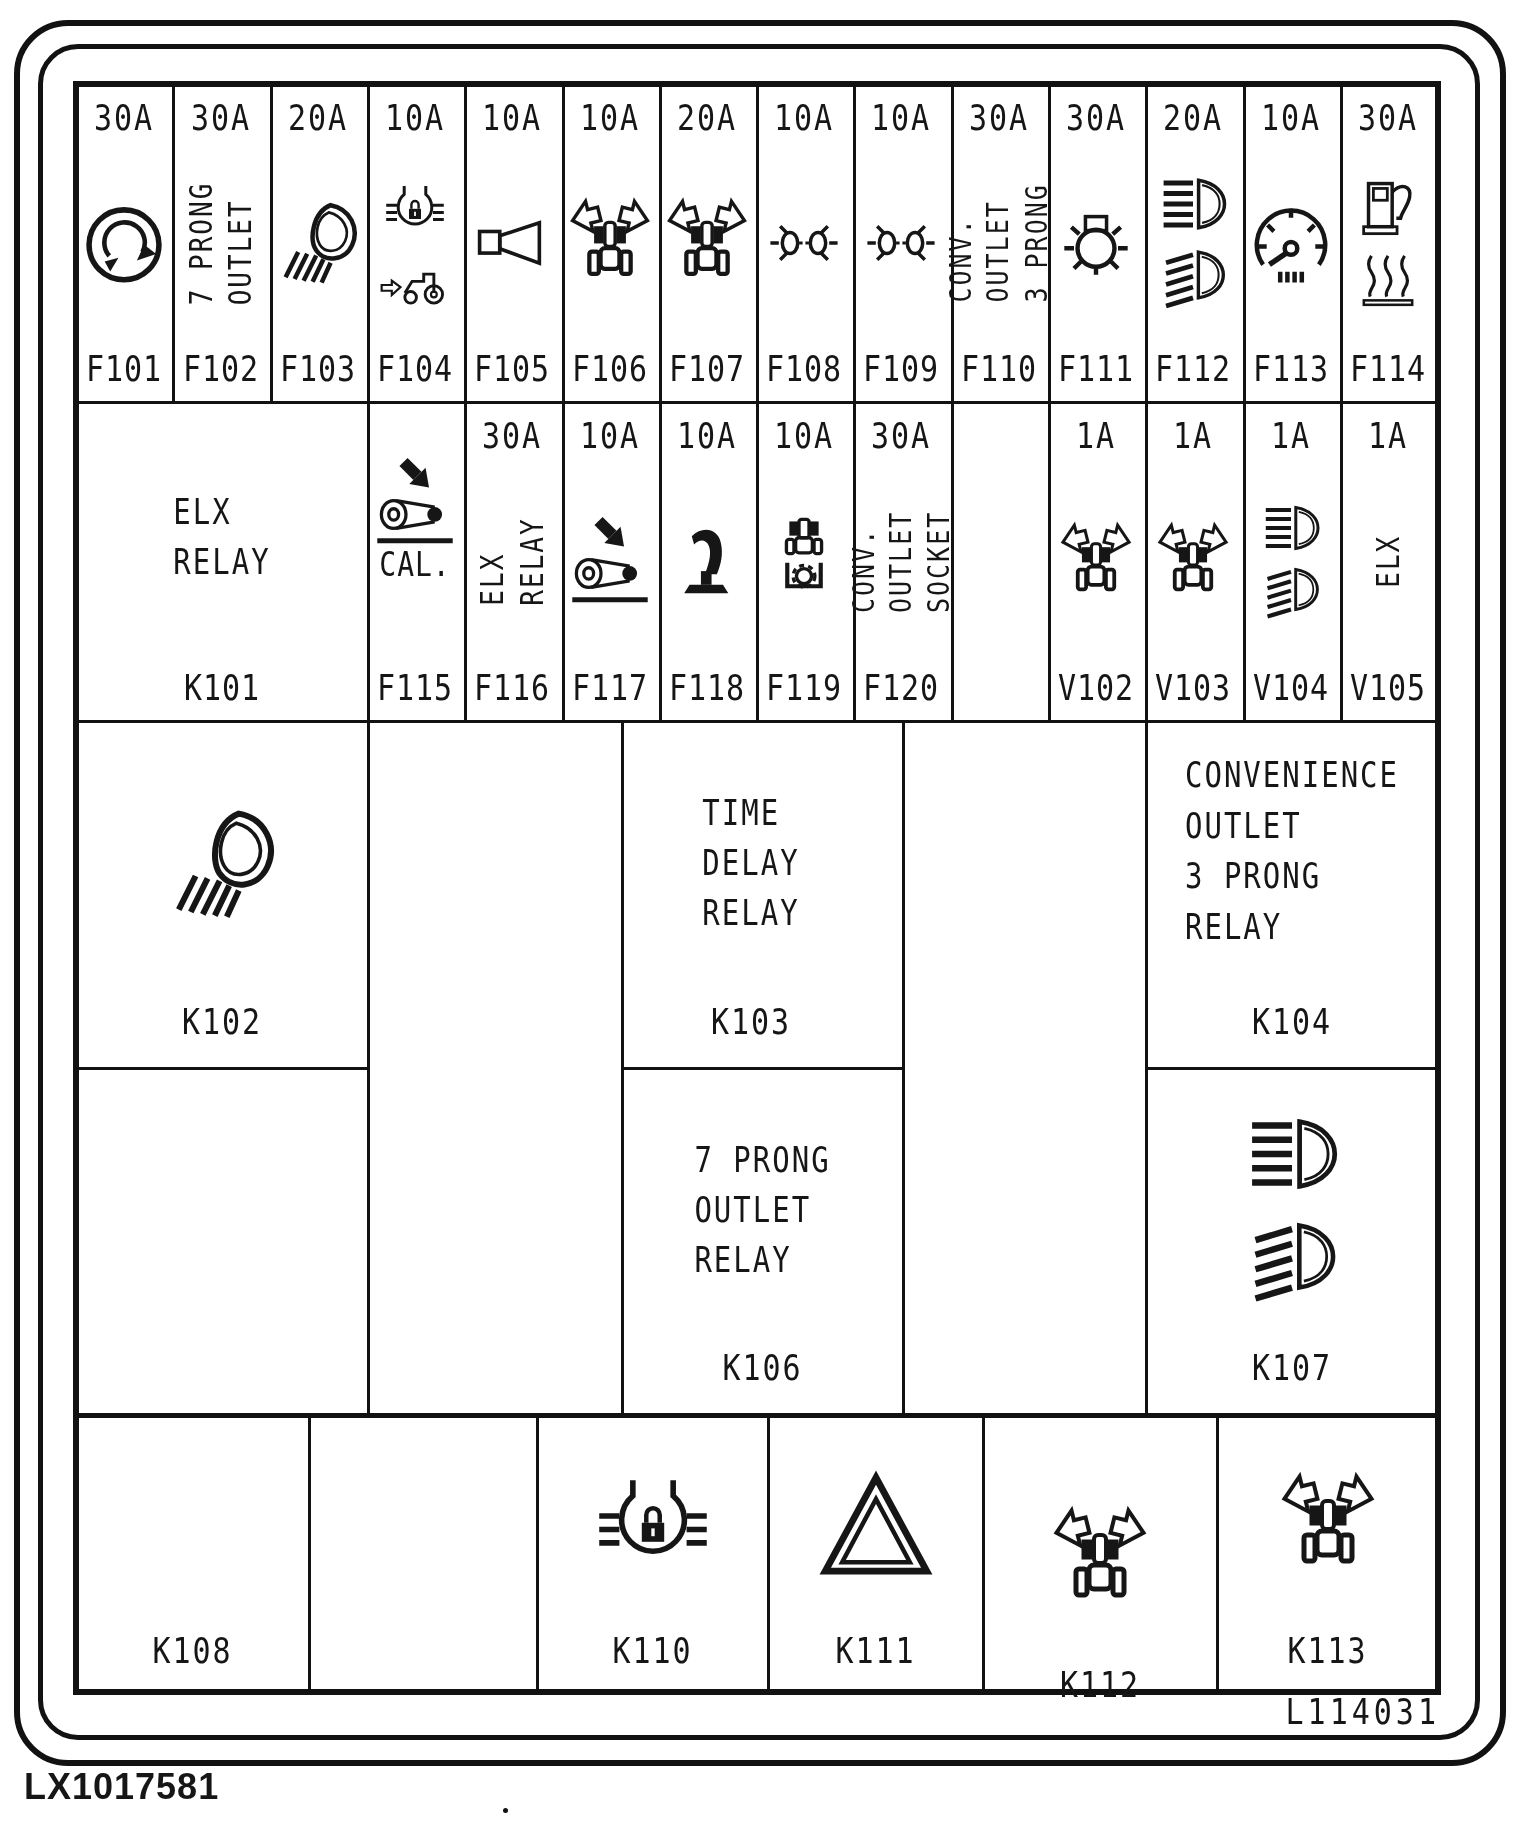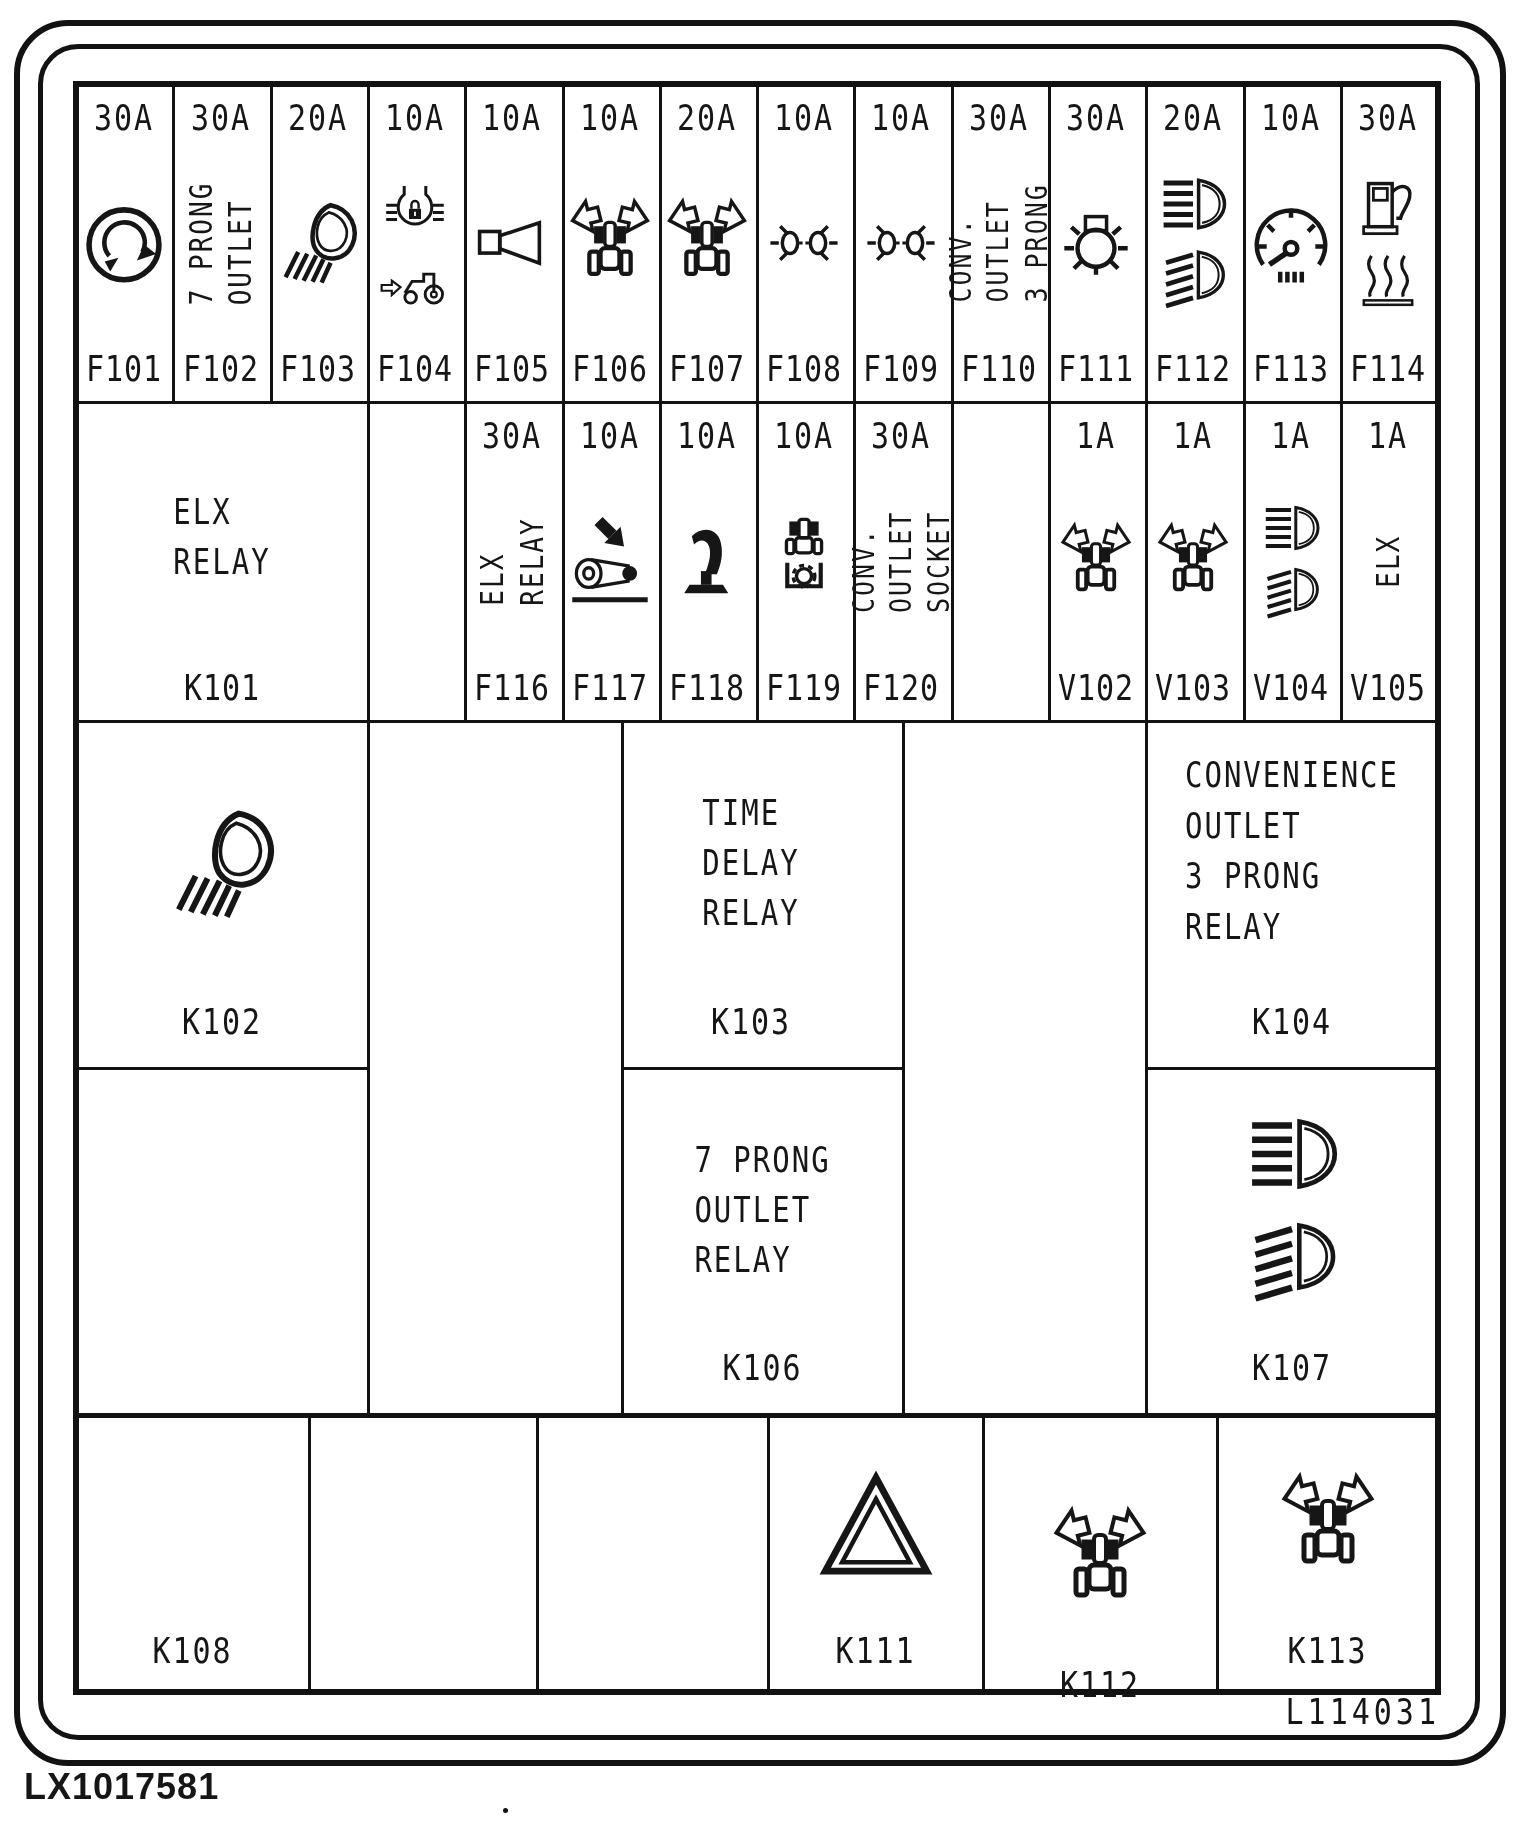--- a/index.html
+++ b/index.html
@@ -348,20 +348,29 @@
 
   <div class="cell" style="left:78px;top:404px;width:288px;height:313px">
     <div class="grow"></div>
     <div class="klines">
       <span>ELX</span>
       <span>RELAY</span>
     </div>
     <div class="grow"></div>
     <div class="fid">K101</div>
   </div>
+  <div class="cell" style="left:369px;top:404px;width:92px;height:313px">
+    <div style="height:56px"></div>
+    <svg class="ic" width="82" height="86" viewBox="0 0 100 100">
+        <use href="#i-roller"></use>
+      </svg>
+    <div class="cal">CAL.</div>
+    <div class="grow"></div>
+    <div class="fid">F115</div>
+  </div>
   <div class="cell" style="left:466px;top:404px;width:92px;height:313px">
     <div class="amp">30A</div>
     <div class="vwrap">
         <div class="vtext">
       <span>ELX</span>
       <span>RELAY</span>
     </div>
       </div>
     <div class="fid">F116</div>
   </div>
@@ -493,20 +502,28 @@
         <use href="#i-lobeam"></use>
       </svg>
     <div class="grow"></div>
     <div class="kid">K107</div>
   </div>
 
   <div class="cell" style="left:78px;top:1417px;width:229px;height:273px">
     <div class="grow"></div>
     <div class="kid" style="margin-bottom:22px">K108</div>
   </div>
+  <div class="cell" style="left:539px;top:1417px;width:227px;height:273px">
+    <div class="grow"></div>
+    <svg class="ic" width="118" height="112" viewBox="0 0 100 100">
+        <use href="#i-difflock"></use>
+      </svg>
+    <div class="grow"></div>
+    <div class="kid" style="margin-bottom:22px">K110</div>
+  </div>
   <div class="cell" style="left:770px;top:1417px;width:211px;height:273px">
     <div class="grow"></div>
     <svg class="ic" width="122" height="106" viewBox="0 0 100 94">
         <use href="#i-triangle"></use>
       </svg>
     <div class="grow"></div>
     <div class="kid" style="margin-bottom:22px">K111</div>
   </div>
   <div class="cell" style="left:985px;top:1451px;width:230px;height:273px">
     <div class="grow"></div>

